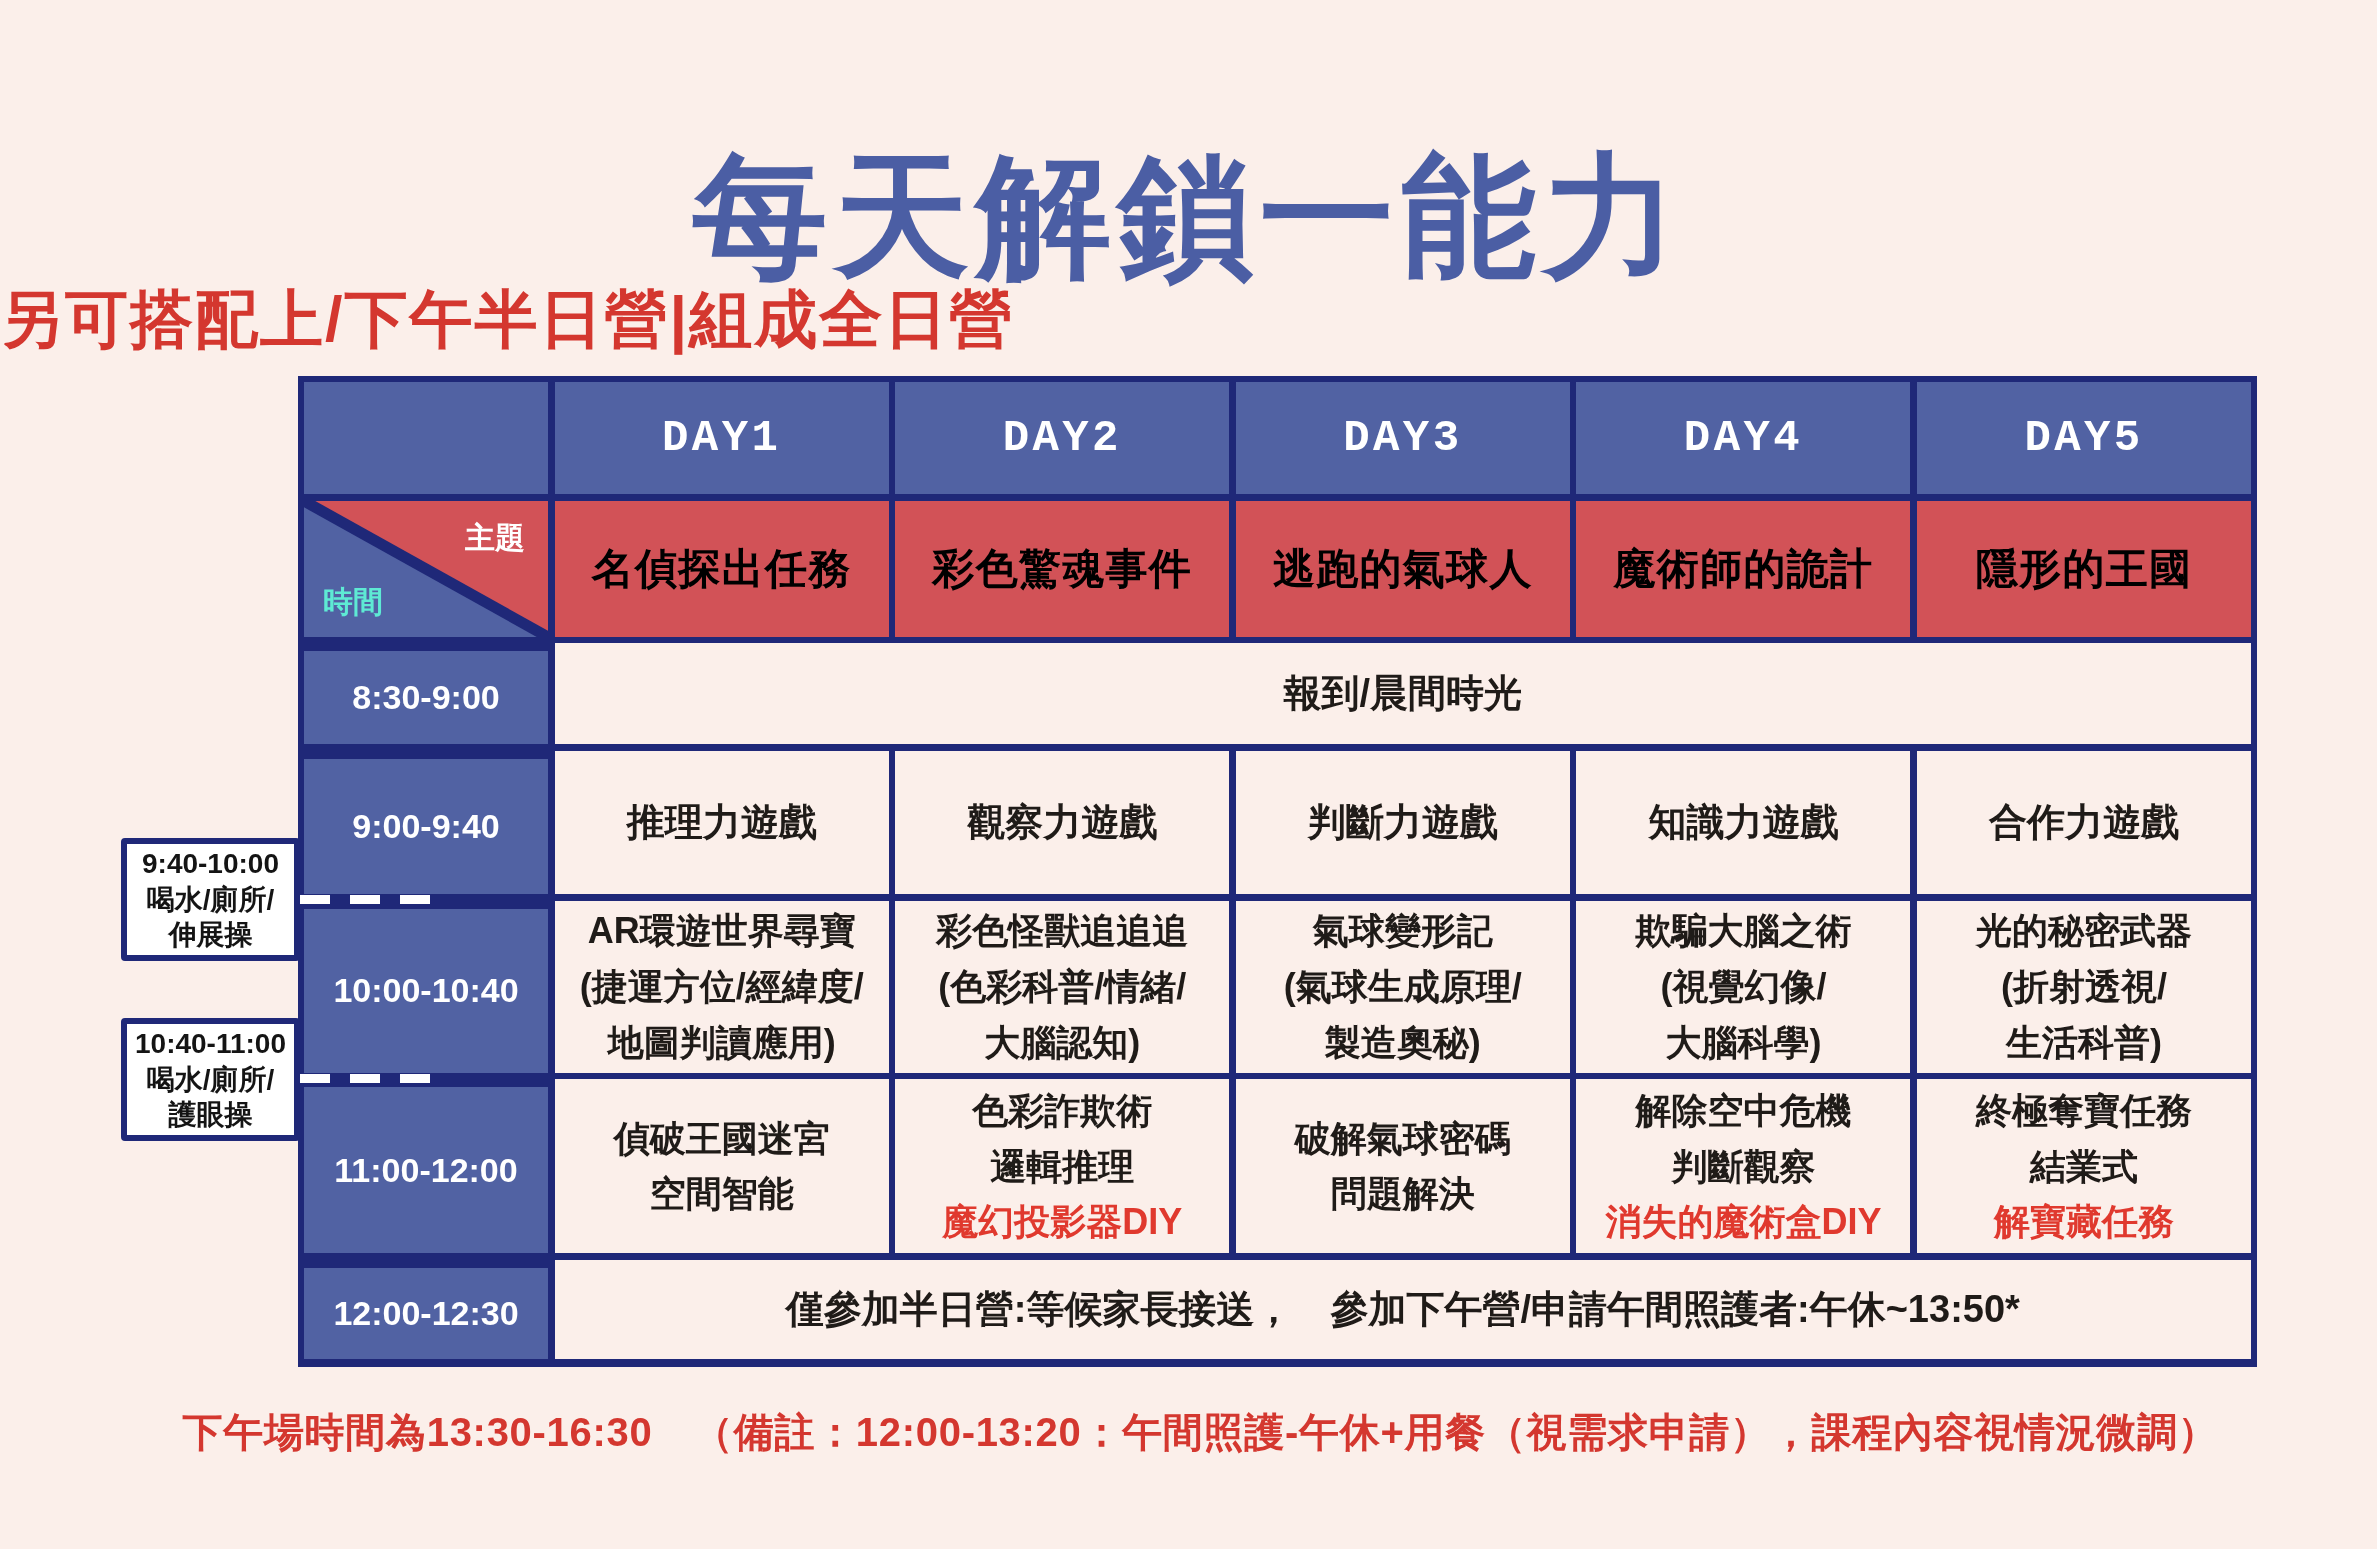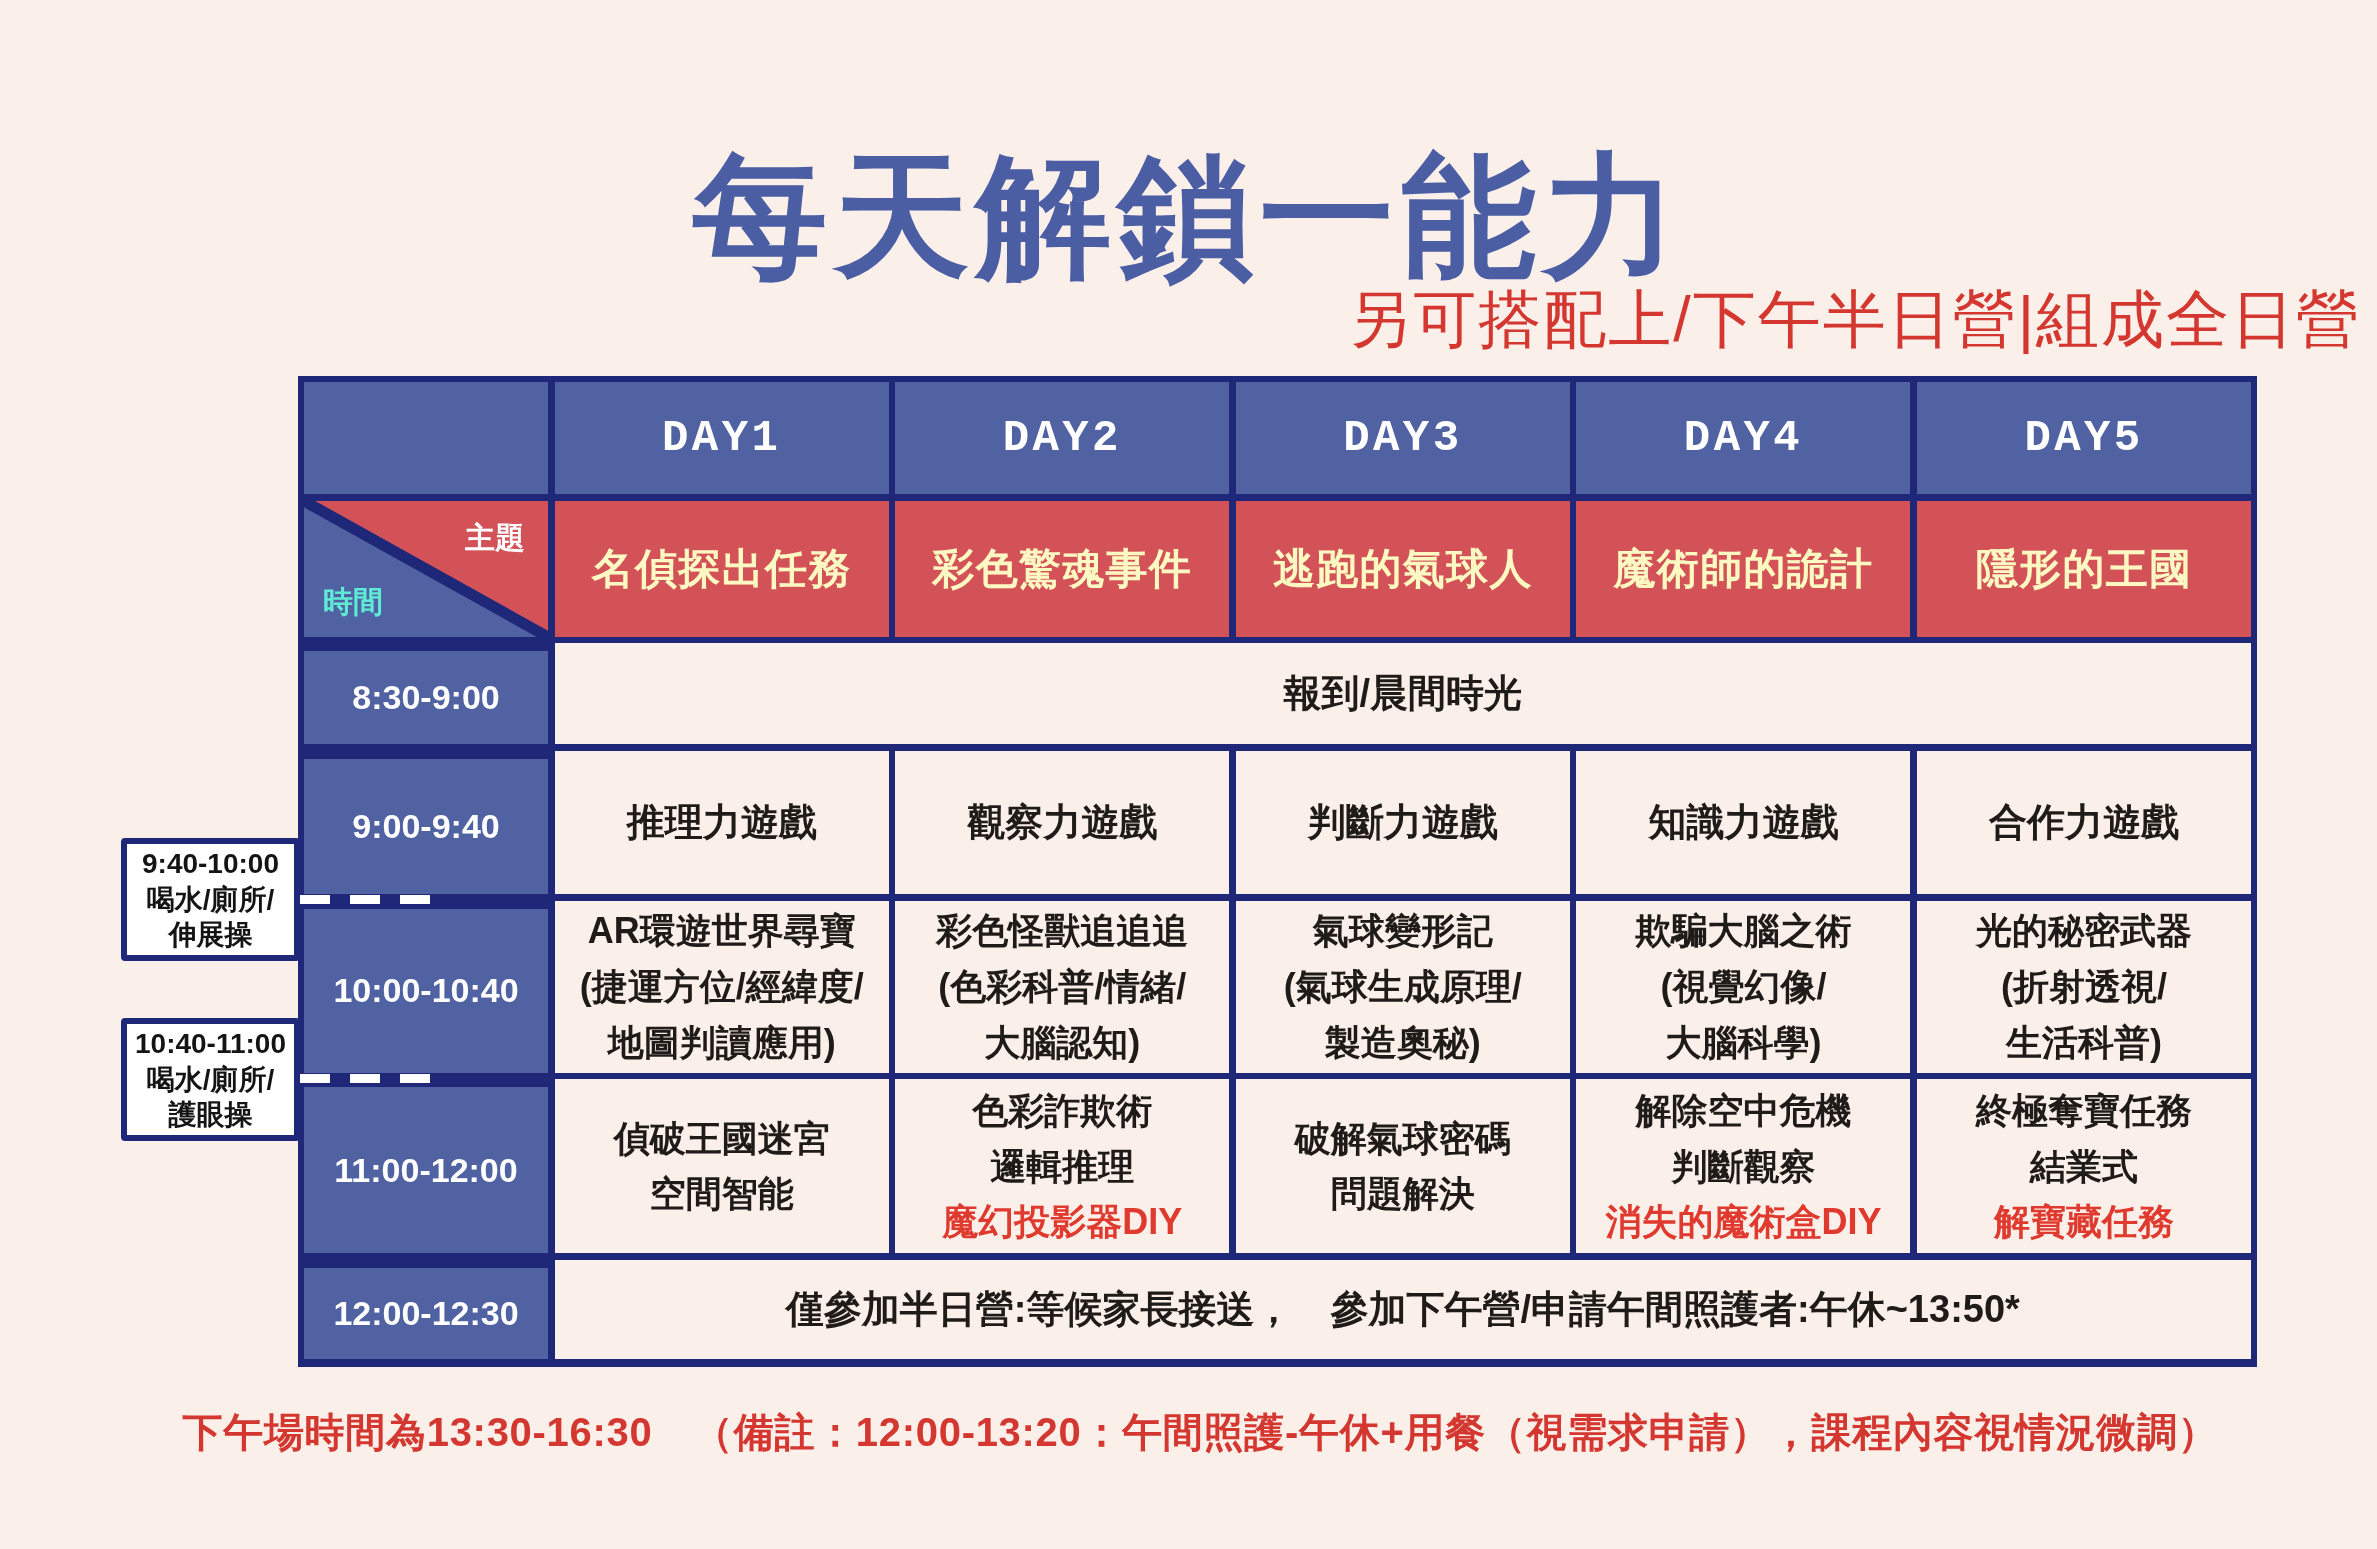--- a/index.html
+++ b/index.html
@@ -2,36 +2,36 @@
 <html style="--pink: #FBEFEA; --blue: #5162A3; --navy: #1F2878; --red-cell: #D25257; --red-text: #D4372F; --red-line: #E0392E; --title-blue: #4B5EA4; --ink: #1F1B18;font-size:10.8px"><head>
 <meta charset="utf-8">
 <style>
   html,body{margin:0;padding:0;}
   body{width:2377px;height:1550px;}
   .canvas{position:relative;width:2377px;height:1550px;background:var(--pink,#FBEFEA);
           font-family:"Liberation Sans",sans-serif;overflow:hidden;}
 
   .title{position:absolute;left:0;right:0;top:127px;text-align:center;
          font-size:135px;font-weight:800;color:var(--title-blue,#4B5EA4);letter-spacing:6.7px;}
-  .subtitle{position:absolute;left:0;right:16px;top:277px;text-align:right;
-            font-size:63px;font-weight:400;color:var(--red-text,#D4372F);letter-spacing:2px;}
+  .subtitle{position:absolute;left:0;right:16px;top:277px;text-align:left;
+            font-size:63px;font-weight:700;color:var(--red-text,#D4372F);letter-spacing:2px;}
 
   .tbl{position:absolute;left:298px;top:376px;width:1959px;height:991px;
        background:var(--navy,#1F2878);border:6.7px solid var(--navy,#1F2878);
        display:grid;grid-template-columns:244px repeat(5,1fr);
        grid-template-rows:112px 136px 101px 143px 172px 174px 99px;
        gap:6.7px;box-sizing:border-box;z-index:1;}
 
   .cell{display:flex;align-items:center;justify-content:center;text-align:center;position:relative;overflow:hidden;}
   .bgblue{background:var(--blue,#5162A3);}
   .bgred{background:var(--red-cell,#D25257);}
   .bgpink{background:var(--pink,#FBEFEA);}
 
   .day{color:#fff;font-size:44px;font-weight:800;letter-spacing:3.4px;font-family:Liberation Mono, monospace;}
-  .theme{color:#fef9c3;font-size:42px;font-weight:800;letter-spacing:1.3px;white-space:nowrap;}
+  .theme{color:#000000;font-size:42px;font-weight:800;letter-spacing:1.3px;white-space:nowrap;}
   .time{color:#fff;font-size:34px;font-weight:800;white-space:nowrap;margin-top:8px;}
   .merged{grid-column:2/-1;color:var(--ink,#1F1B18);font-size:38px;font-weight:800;white-space:nowrap;}
   .act{flex-direction:column;color:var(--ink,#1F1B18);font-weight:800;}
   .line{font-size:36px;line-height:1.55;white-space:nowrap;}
   .line.red{color:var(--red-line,#E0392E);}
   .single .line{font-size:38px;}
 
   .corner svg{position:absolute;inset:0;width:100%;height:100%;}
   .corner-top{position:absolute;top:17.5px;right:23px;font-size:30px;color:#fff;font-weight:700;}
   .corner-bottom{position:absolute;bottom:13.5px;left:19px;font-size:30px;color:#5eead4;font-weight:700;}

